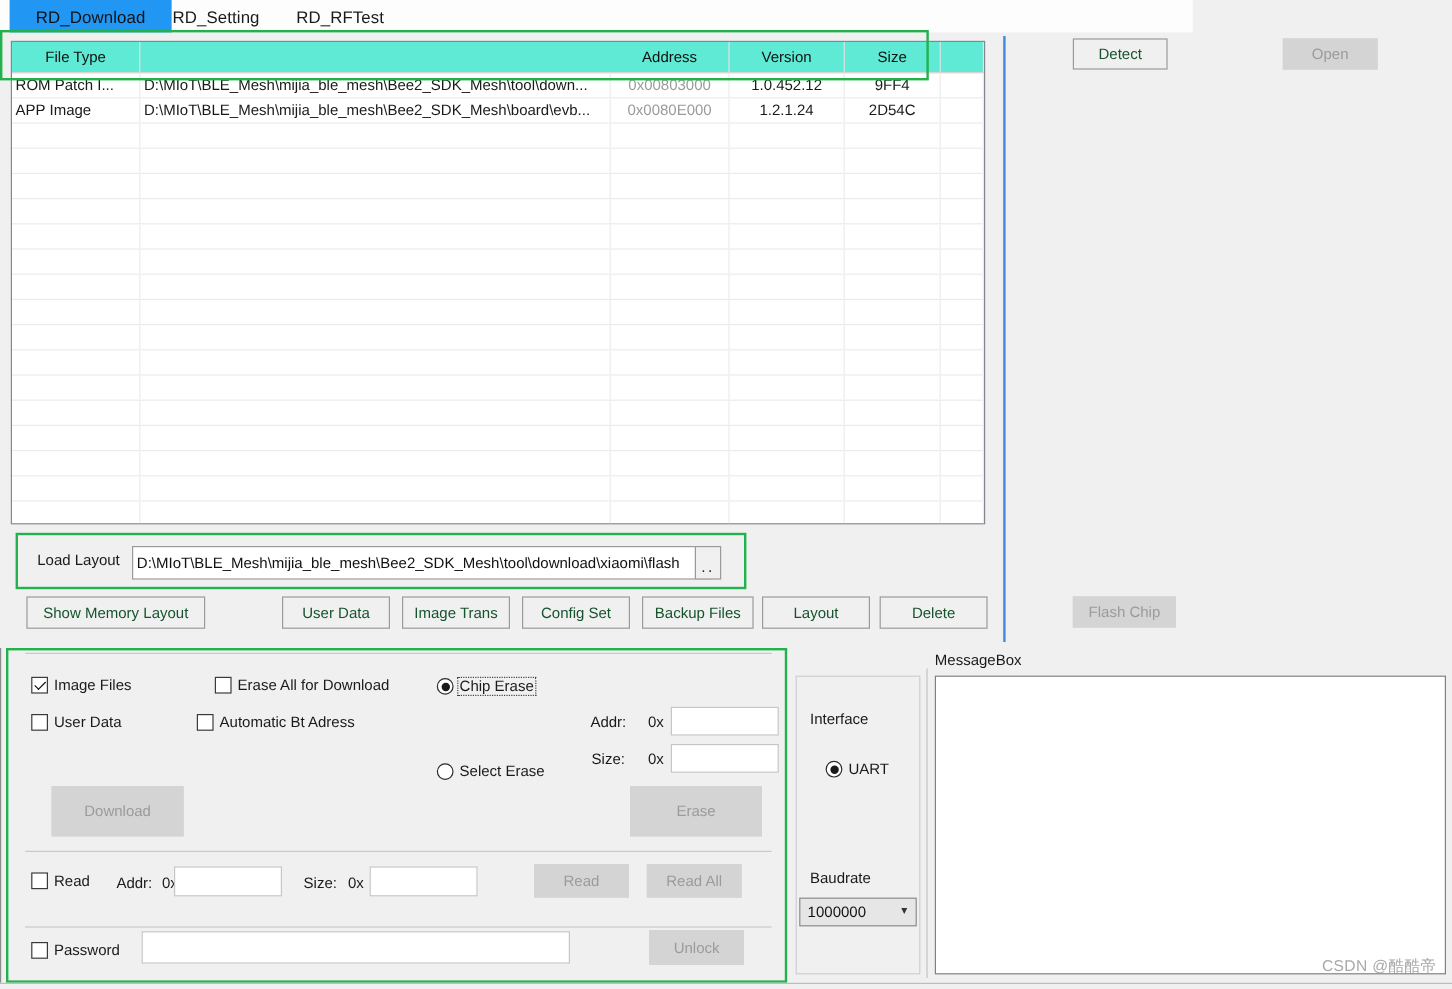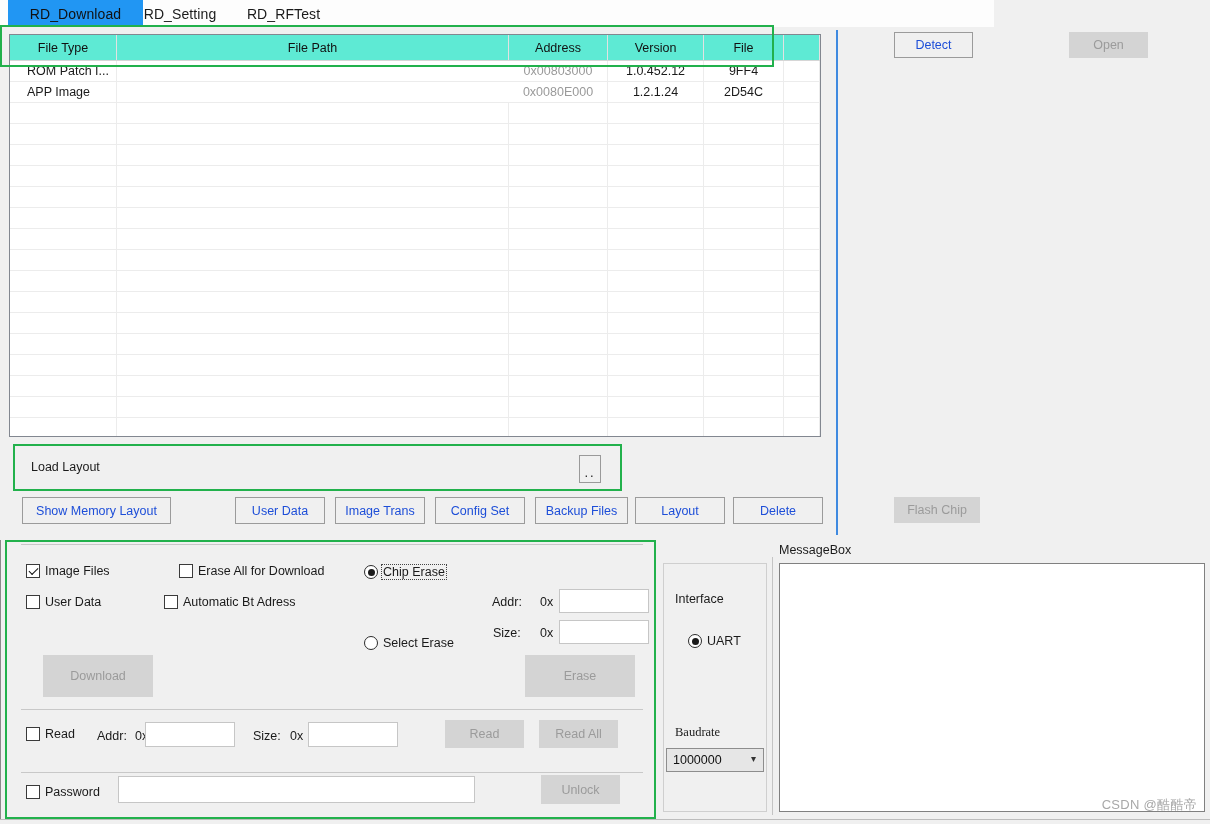--- a/index.html
+++ b/index.html
@@ -55,41 +55,41 @@
   .trow { position:relative; height:21px; width:100%; border-bottom:1px solid #ececec; }
   .td {
     position:absolute; top:0; height:20px;
     display:flex; align-items:center;
     font-size:12.5px;
     border-right:1px solid #ececec;
     white-space:nowrap; overflow:hidden;
     padding:0 4px;
   }
   .td.c-center { justify-content:center; }
-  .td.c-left { justify-content:flex-start; padding-left:17px; }
+  .td.c-left { justify-content:flex-start; padding-left:3px; }
   .td.addr { color:#9a9a9a; }
   #greenrow {
     position:absolute; left:0px; top:25px;
     width:774px; height:42px;
     border:2px solid #22b14c;
     pointer-events:none;
     z-index:6;
   }
   #vblue {
     position:absolute; left:836px; top:30px; width:2px; height:505px;
     background:#3f8ae0;
   }
 
   
   .btn {
     background:#e4e4e4;
     border:1px solid #a9a9a9;
     font-family:"Liberation Sans", sans-serif;
     font-size:12.5px;
-    color:#1d4ed8;
+    color:#14532d;
     display:flex; align-items:center; justify-content:center;
     cursor:default;
     position:absolute;
   }
   .btn.light { background:#f0f0f0; border:1px solid #9b9b9b; }
   .btn.disabled { background:#d4d4d4; border:1px solid #d4d4d4; color:#9b9b9b; }
 
   
   #loadbox {
     position:absolute; left:13px; top:444px; width:609px; height:47px;
@@ -200,36 +200,37 @@
   <div id="tabstrip">
       <div class="tab active" style="left: 8px; width: 135px;">RD_Download</div>
       <div class="tab" style="left: 130px; width: 100px;">RD_Setting</div>
       <div class="tab" style="left: 237px; width: 93px;">RD_RFTest</div>
     </div>
 </div>
 
 <div id="tablewrap">
   <div id="thead">
       <div class="th" style="left: 0px; width: 107px;">File Type</div>
-      <div class="th" style="left: 107px; width: 392px;">File Path</div>
       <div class="th" style="left: 499px; width: 99px;">Address</div>
       <div class="th" style="left: 598px; width: 96px;">Version</div>
-      <div class="th" style="left: 694px; width: 80px;">File</div>
+      <div class="th" style="left: 694px; width: 80px;">Size</div>
       <div class="th" style="left: 774px; width: 36px;"></div>
     </div>
   <div class="tbody" id="tbody">
       <div class="trow">
         <div class="td c-left" style="left: 0px; width: 107px;">ROM Patch I...</div>
+        <div class="td c-left" style="left: 107px; width: 392px;">D:\MIoT\BLE_Mesh\mijia_ble_mesh\Bee2_SDK_Mesh\tool\down...</div>
         <div class="td c-center addr" style="left: 499px; width: 99px;">0x00803000</div>
         <div class="td c-center" style="left: 598px; width: 96px;">1.0.452.12</div>
         <div class="td c-center" style="left: 694px; width: 80px;">9FF4</div>
         <div class="td c-center" style="left: 774px; width: 36px;"></div>
       </div>
       <div class="trow">
         <div class="td c-left" style="left: 0px; width: 107px;">APP Image</div>
+        <div class="td c-left" style="left: 107px; width: 392px;">D:\MIoT\BLE_Mesh\mijia_ble_mesh\Bee2_SDK_Mesh\board\evb...</div>
         <div class="td c-center addr" style="left: 499px; width: 99px;">0x0080E000</div>
         <div class="td c-center" style="left: 598px; width: 96px;">1.2.1.24</div>
         <div class="td c-center" style="left: 694px; width: 80px;">2D54C</div>
         <div class="td c-center" style="left: 774px; width: 36px;"></div>
       </div>
       <div class="trow">
         <div class="td" style="left: 0px; width: 107px;"></div>
         <div class="td" style="left: 107px; width: 392px;"></div>
         <div class="td" style="left: 499px; width: 99px;"></div>
         <div class="td" style="left: 598px; width: 96px;"></div>
@@ -360,20 +361,21 @@
 </div>
 <div id="greenrow"></div>
 <div id="vblue"></div>
 
 <div class="btn light" style="left:894px; top:32px; width:79px; height:26px;">Detect</div>
 <div class="btn disabled" style="left:1069px; top:32px; width:79px; height:26px;">Open</div>
 <div class="btn disabled" style="left:894px; top:497px; width:86px; height:26px;">Flash Chip</div>
 
 <div id="loadbox">
   <div id="loadlabel">Load Layout</div>
+  <input id="loadinput" type="text" value="D:\MIoT\BLE_Mesh\mijia_ble_mesh\Bee2_SDK_Mesh\tool\download\xiaomi\flash" style="">
   <div id="loadbrowse">..</div>
 </div>
 
 <div id="leftrail"></div>
 <div id="optpanel">
   <div class="hr" style="left:14px; top:2px; width:622px;"></div>
   <div id="checkboxes">
       <div class="chkrow" style="left: 19px; top: 22px;">
         <span class="cbox checked"></span>
         <span class="chklabel">Image Files</span>
@@ -436,21 +438,21 @@
   <input class="tfield" style="left: 111px; top: 234px; width: 357px; height: 27px;" type="text" value="">
   <div class="btn disabled" style="left:534px; top:233px; width:79px; height:29px;">Unlock</div>
 </div>
 
 <div id="ifacebox">
   <div class="lbl" style="left:11px; top:28px;">Interface</div>
   <div class="chkrow" style="left:24px; top:70px;">
     <span class="rradio sel"></span>
     <span class="chklabel">UART</span>
   </div>
-  <div class="lbl" style="left:11px; top:161px;font-family:Liberation Serif, serif;">Baudrate</div>
+  <div class="lbl" style="left:11px; top:161px;">Baudrate</div>
 </div>
 <div id="baudsel">
   <span>1000000</span>
   <span id="baudarrow">▾</span>
 </div>
 
 <div id="msgsep"></div>
 <div id="msglabel">MessageBox</div>
 <div id="msgbox"></div>
 

